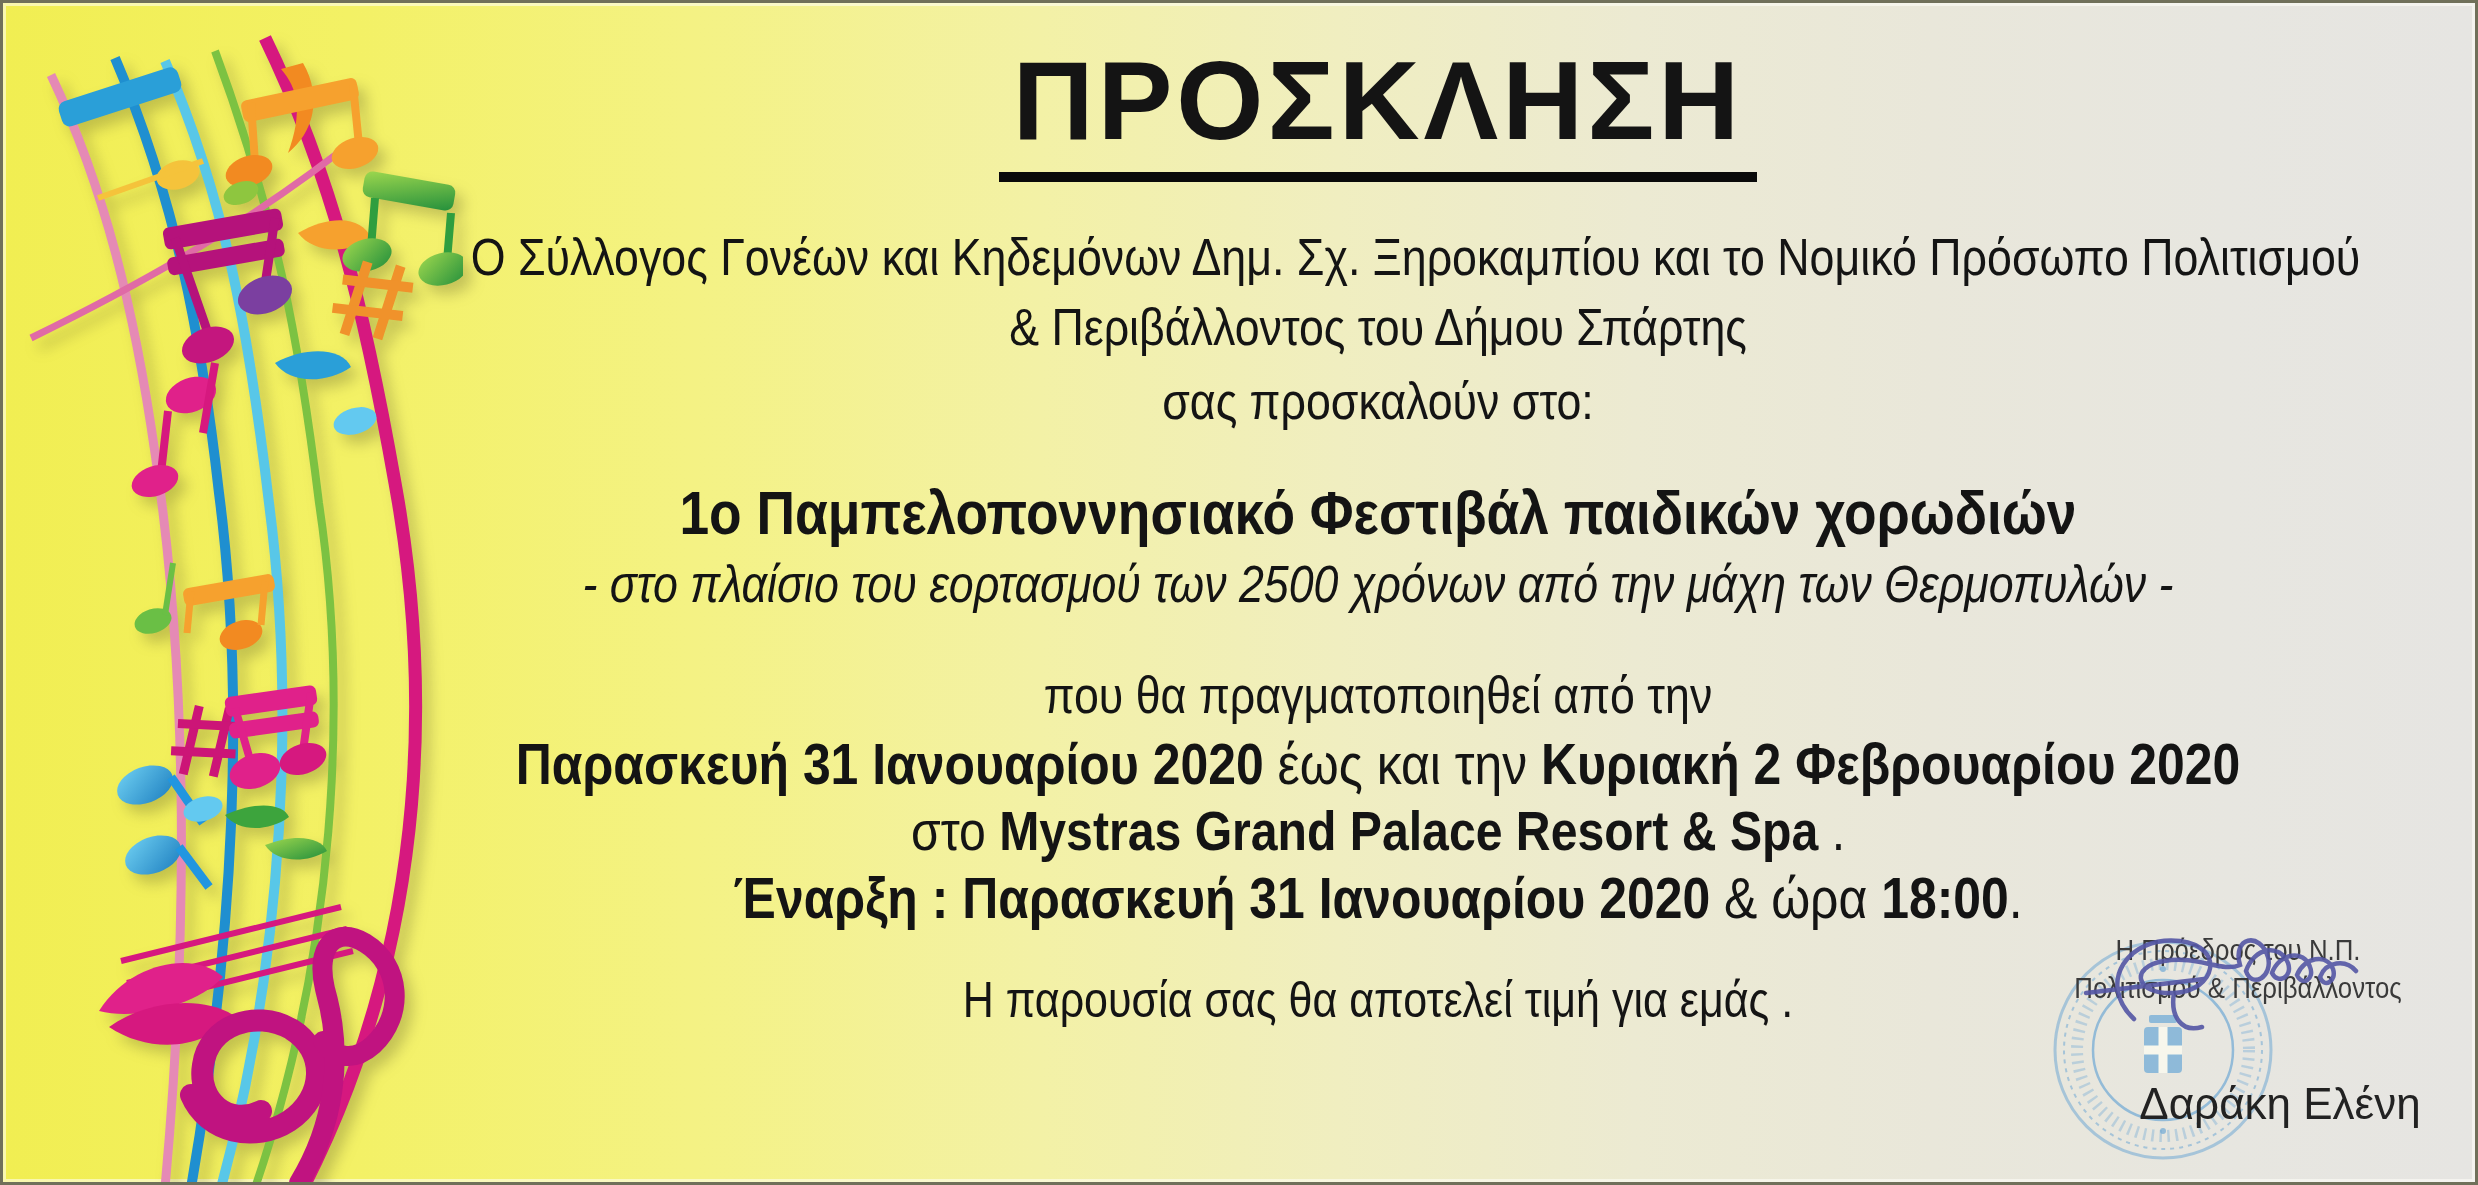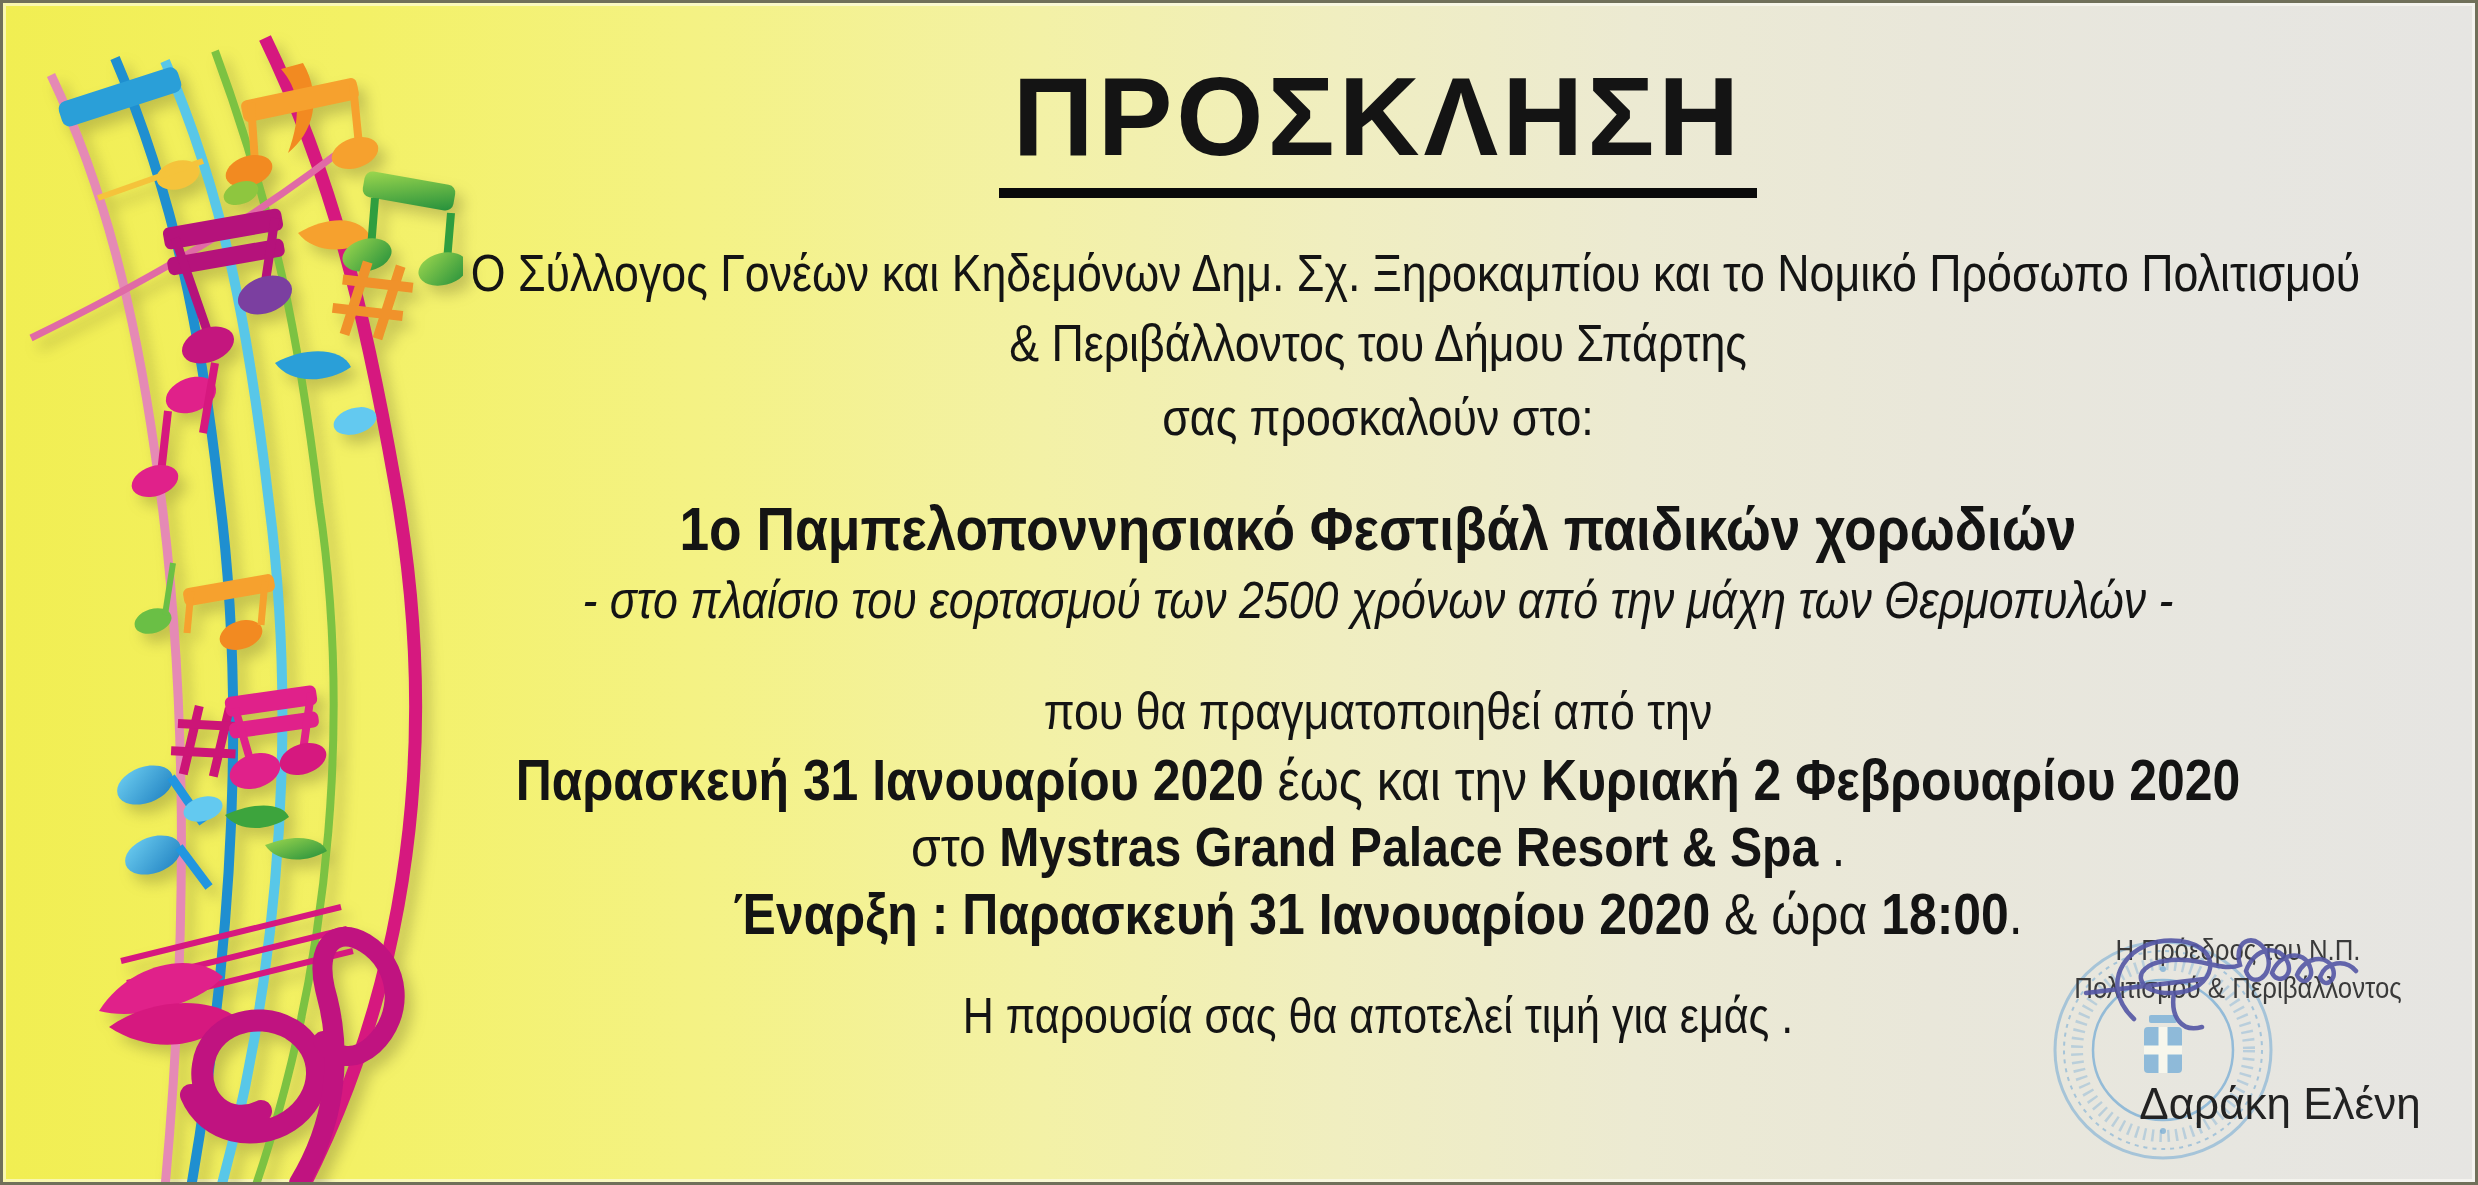--- a/index.html
+++ b/index.html
@@ -18,21 +18,21 @@
   }
   
   #art{position:absolute;left:0;top:0;width:460px;height:1185px;
        filter:drop-shadow(8px 9px 7px rgba(90,90,40,.30));}
   
   #content{
     position:absolute;left:320px;top:0;width:2110px;height:1185px;
     text-align:center;
   }
   .ln{display:block;transform:scaleX(.86);transform-origin:50% 50%;white-space:nowrap;}
-  #title-wrap{margin-top:52px;}
+  #title-wrap{margin-top:36px;}
   #title{
     display:inline-block;
     font-size:112px;font-weight:700;letter-spacing:4px;
     border-bottom:10px solid #0a0a0a;
     padding:0 14px 10px 14px;
     line-height:1.1;
   }
   .intro{font-size:52px;line-height:70px;font-weight:400;}
   #intro1{margin-top:40px;}
   #invite{font-size:52px;margin-top:4px;line-height:70px;}

